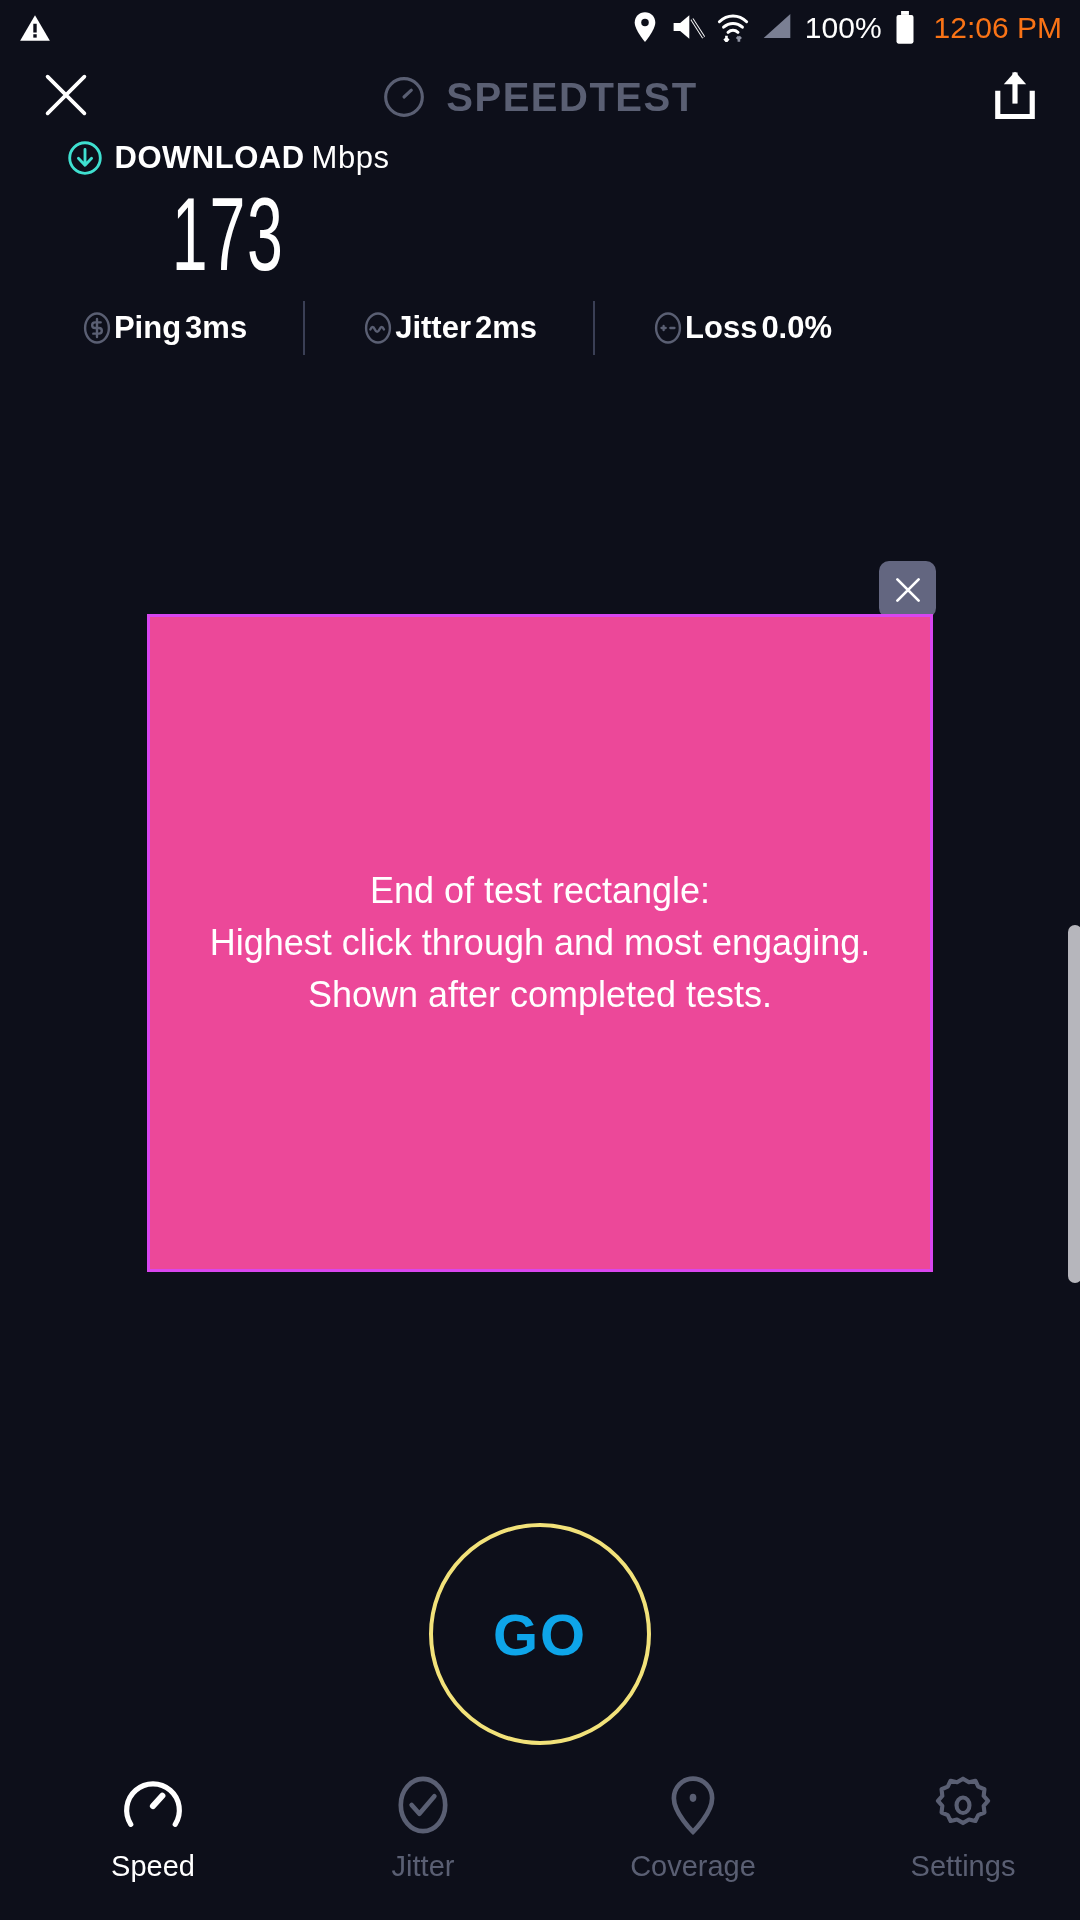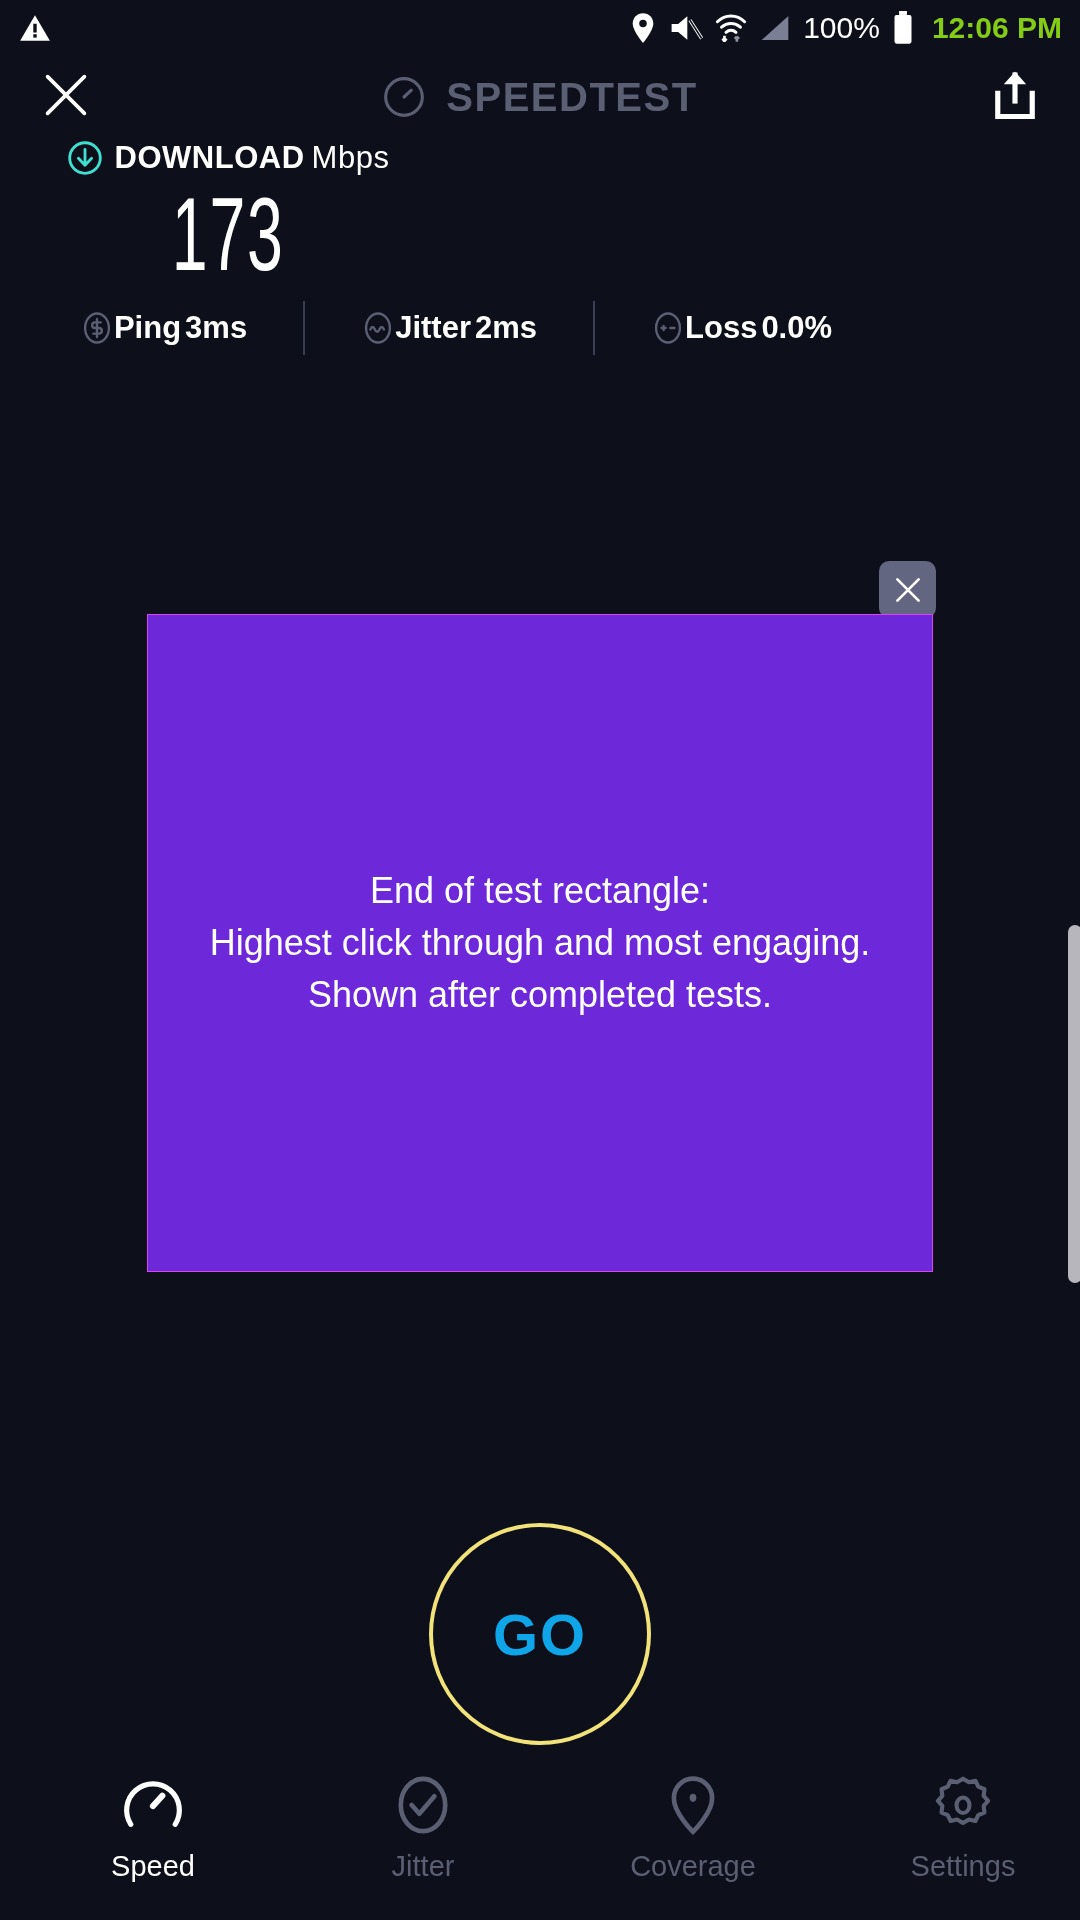--- a/index.html
+++ b/index.html
@@ -15,23 +15,23 @@
     background:#0d0f1a;
   }
 
   
   .statusbar{
     position:absolute; left:0; top:0; width:1080px; height:56px;
     display:flex; align-items:center; justify-content:space-between;
     padding:0 18px 0 18px;
   }
   .sb-left{ display:flex; align-items:center; gap:10px; }
-  .sb-right{ display:flex; align-items:center; gap:12px; }
+  .sb-right{ display:flex; align-items:flex-start; gap:12px; }
   .sb-text{ color:#ffffff; font-size:30px; letter-spacing:0px; font-family:"Liberation Sans", sans-serif; }
-  .sb-time{ color:#84cc16; font-size:30px; margin-left:6px;font-weight:bold; }
+  .sb-time{ color:#f97316; font-size:30px; margin-left:6px; }
   .ic{ display:inline-block; line-height:0; }
 
   
   .header{
     position:absolute; left:0; top:58px; width:1080px; height:78px;
     display:flex; align-items:center; justify-content:space-between;
     padding:0 40px;
   }
   .brand{
     position:absolute; left:0; right:0; top:58px; height:78px;
@@ -80,22 +80,22 @@
   
   .ad-close{
     position:absolute; left:879px; top:561px;
     width:57px; height:57px; border-radius:10px;
     background:#636680;
     display:flex; align-items:center; justify-content:center;
   }
   .ad-rect{
     position:absolute; left:147px; top:614px;
     width:786px; height:658px;
-    background:#6d28d9;
-    border:1px solid #d946ef;
+    background:#ec4899;
+    border:3px solid #d946ef;
     display:flex; align-items:center; justify-content:center;
   }
   .ad-text{
     color:#ffffff; font-size:36px; line-height:1.45; text-align:center;
     font-family:"Liberation Sans", sans-serif;
     white-space:pre-line;
   }
   .scrollbar{
     position:absolute; left:1068px; top:925px;
     width:14px; height:358px; border-radius:7px;

